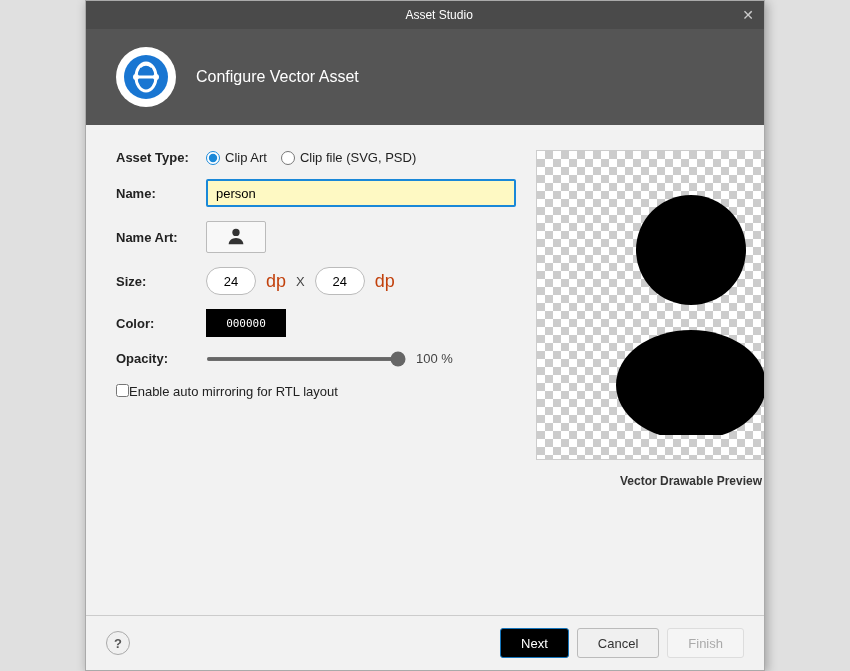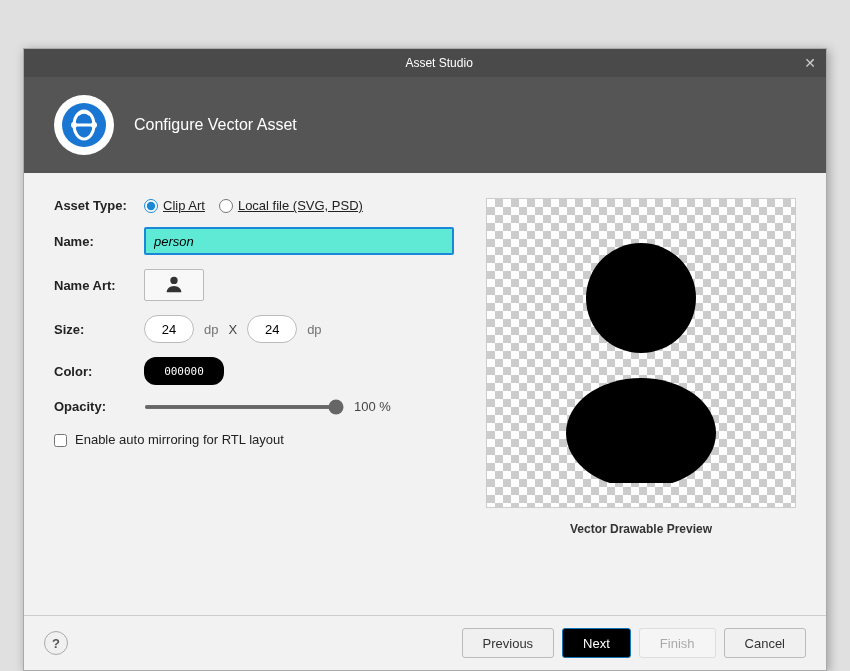--- a/index.html
+++ b/index.html
@@ -10,28 +10,27 @@
       font-family: 'Segoe UI', Arial, sans-serif;
       font-size: 13px;
       color: #222;
       display: flex;
       flex-direction: column;
       align-items: center;
       justify-content: center;
     }
 
     .window {
-      width: 804px;
+      width: 680px;
       height: 671px;
       background: #f2f2f2;
       border: 1px solid #aaa;
       display: flex;
       flex-direction: column;
       box-shadow: 2px 2px 10px rgba(0,0,0,0.3);
-      margin-top: 48px;
     }
 
     
     .title-bar {
       background: #4a4a4a;
       height: 28px;
       display: flex;
       align-items: center;
       justify-content: space-between;
       padding: 0 10px;
@@ -112,21 +111,20 @@
       display: flex;
       align-items: center;
       gap: 10px;
     }
 
     
     .radio-group {
       display: flex;
       align-items: flex-end;
       gap: 14px;
-      text-decoration: underline;
     }
     .radio-item {
       display: flex;
       align-items: center;
       gap: 5px;
       cursor: pointer;
     }
     .radio-input {
       width: 14px;
       height: 14px;
@@ -139,22 +137,21 @@
 
     
     .name-input {
       width: 310px;
       height: 28px;
       border: 2px solid #1a88d8;
       border-radius: 2px;
       padding: 3px 8px;
       font-size: 13px;
       outline: none;
-      background: #5eead4;
-      font-style: italic;
+      background: #fef9c3;
     }
 
     
     .clip-art-btn {
       width: 60px;
       height: 32px;
       border: 1px solid #bbb;
       background: #f8f8f8;
       border-radius: 2px;
       display: flex;
@@ -169,34 +166,34 @@
       width: 50px;
       height: 28px;
       border: 1px solid #bbb;
       border-radius: 14px;
       padding: 3px 6px;
       font-size: 13px;
       background: white;
       text-align: center;
     }
     .size-unit {
-      font-size: 13px;
-      color: #737373;
+      font-size: 18px;
+      color: #c2410c;
     }
     .size-separator {
       font-size: 13px;
       color: #444;
     }
 
     
     .color-swatch {
       width: 80px;
       height: 28px;
       background: #000000;
-      border-radius: 12px;
+      border-radius: 0;
       display: flex;
       align-items: center;
       justify-content: center;
       cursor: pointer;
     }
     .color-swatch-text {
       color: white;
       font-size: 11px;
       font-family: monospace;
     }
@@ -214,22 +211,22 @@
       cursor: pointer;
     }
     .opacity-value {
       font-size: 13px;
       color: #444;
     }
 
     
     .checkbox-row {
       display: flex;
-      align-items: flex-end;
-      gap: 8px;
+      align-items: flex-start;
+      gap: 0;
       margin-top: 4px;
     }
     .checkbox-input {
       width: 13px;
       height: 13px;
       cursor: pointer;
     }
     .checkbox-label {
       font-size: 13px;
     }
@@ -366,21 +363,21 @@
 
       <div class="form-row">
         <span class="form-label">Asset Type:</span>
         <div class="form-controls radio-group">
           <label class="radio-item">
             <input type="radio" class="radio-input" name="assetType" checked="" style="">
             <span class="radio-label">Clip Art</span>
           </label>
           <label class="radio-item">
             <input type="radio" class="radio-input" name="assetType" style="">
-            <span class="radio-label">Local file (SVG, PSD)</span>
+            <span class="radio-label">Clip file (SVG, PSD)</span>
           </label>
         </div>
       </div>
 
       <div class="form-row">
         <span class="form-label">Name:</span>
         <input type="text" class="name-input" value="person" style="">
       </div>
 
       <div class="form-row">
@@ -436,20 +433,19 @@
       <span class="preview-label">Vector Drawable Preview</span>
     </div>
 
   </div>
 
   <div class="bottom-bar">
     <div class="bottom-left">
       <button class="help-btn">?</button>
     </div>
     <div class="bottom-right">
-      <button class="btn">Previous</button>
       <button class="btn btn-primary">Next</button>
+      <button class="btn">Cancel</button>
       <button class="btn btn-disabled">Finish</button>
-      <button class="btn">Cancel</button>
     </div>
   </div>
 
 </div>
 
 </body></html>

